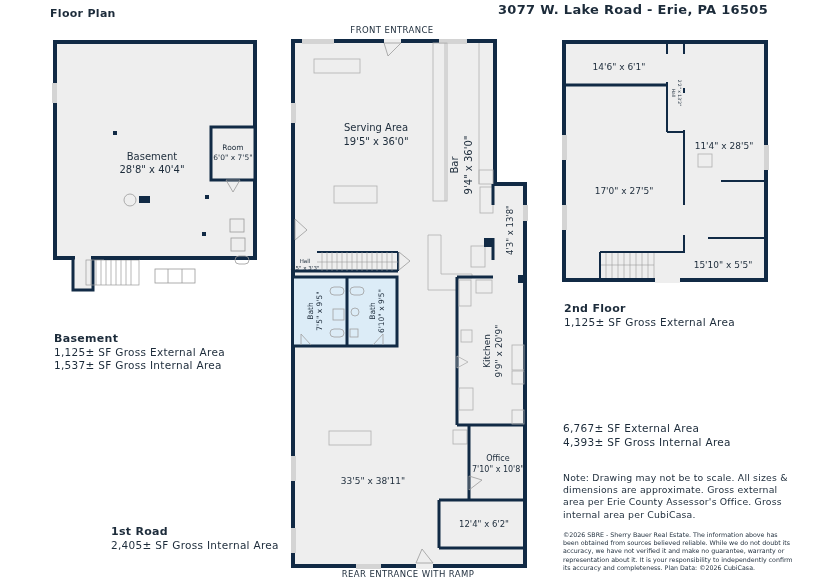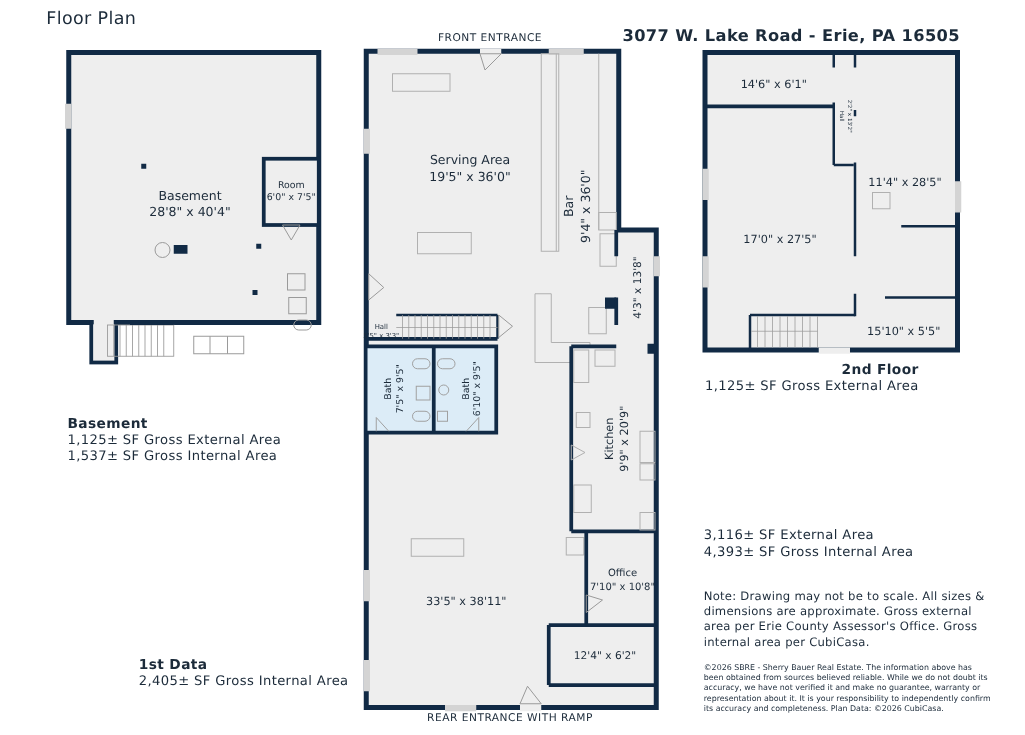--- a/index.html
+++ b/index.html
@@ -1,18 +1,18 @@
 <!DOCTYPE html>
 <html><head>
 <meta charset="utf-8">
 <style>
   html, body { margin:0; padding:0; background:#ffffff; }
   body { width:820px; height:588px; position:relative; overflow:hidden; font-family:"DejaVu Sans", sans-serif; color:#1c2b3a; }
-  .title { position:absolute; top:7px; left:37px; font-weight:normal; font-size:14px; letter-spacing:0.3px; color:#1c2b3a; }
-  .address { position:absolute; top:22px; right:52px; font-weight:bold; font-size:13px; letter-spacing:0.3px; color:#1c2b3a; }
+  .title { position:absolute; top:7px; left:50px; font-weight:bold; font-size:11px; letter-spacing:0.3px; color:#1c2b3a; }
+  .address { position:absolute; top:2px; right:52px; font-weight:bold; font-size:13px; letter-spacing:0.3px; color:#1c2b3a; }
   svg { position:absolute; left:0; top:0; }
   .lbl { fill:#1c2b3a; font-family:"DejaVu Sans", sans-serif; }
   .area-block { position:absolute; font-size:10.5px; line-height:13.5px; color:#1c2b3a; letter-spacing:0.3px; }
   .area-block .hd { font-weight:bold; font-size:11px; }
   .totals { position:absolute; left:563px; top:422px; font-size:10.5px; line-height:13.5px; letter-spacing:0.3px; }
   .note { position:absolute; left:563px; top:456px; width:230px; font-size:9.3px; line-height:12.2px; letter-spacing:0.2px;margin-top:16px; }
   .copyright { position:absolute; left:563px; top:531px; width:230px; font-size:6.3px; line-height:8.2px; }
 </style>
 </head>
 <body>
@@ -229,28 +229,28 @@
   </g>
 </svg>
 
 <div class="area-block" style="left:54px; top:332px;">
   <div class="hd">Basement</div>
   <div>1,125± SF Gross External Area</div>
   <div>1,537± SF Gross Internal Area</div>
 </div>
 
 <div class="area-block" style="left:111px; top:525px;">
-  <div class="hd">1st Data</div>
+  <div class="hd">1st Road</div>
   <div>2,405± SF Gross Internal Area</div>
 </div>
 
-<div class="area-block" style="left:564px; top:289px;text-align:right;">
+<div class="area-block" style="left:564px; top:302px;">
   <div class="hd">2nd Floor</div>
   <div>1,125± SF Gross External Area</div>
 </div>
 
 <div class="totals">
-  <div>3,116± SF External Area</div>
+  <div>6,767± SF External Area</div>
   <div>4,393± SF Gross Internal Area</div>
 </div>
 
 <div class="note">Note: Drawing may not be to scale. All sizes &amp; dimensions are approximate. Gross external area per Erie County Assessor's Office. Gross internal area per CubiCasa.</div>
 <div class="copyright">©2026 SBRE - Sherry Bauer Real Estate. The information above has been obtained from sources believed reliable. While we do not doubt its accuracy, we have not verified it and make no guarantee, warranty or representation about it. It is your responsibility to independently confirm its accuracy and completeness. Plan Data: ©2026 CubiCasa.</div>
 
 </body></html>

